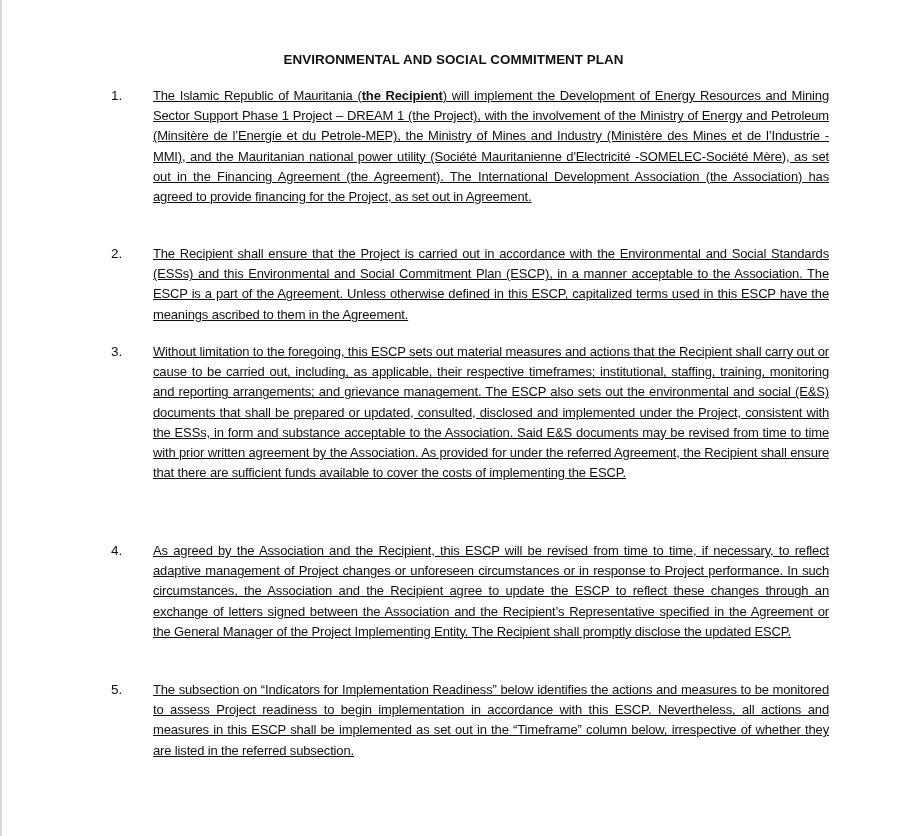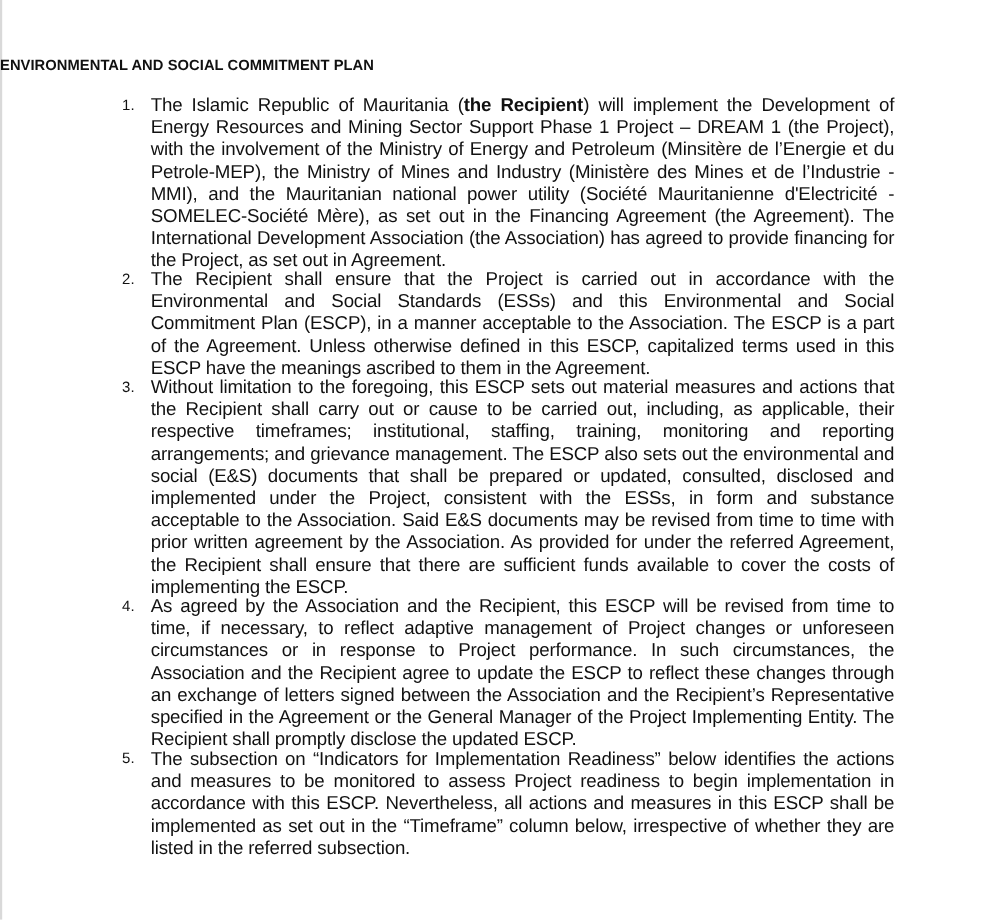--- a/index.html
+++ b/index.html
@@ -27,46 +27,48 @@
     position: absolute;
     left: 0;
     top: 0;
     width: 907px;
   }
   .title {
     position: absolute;
     top: 52px;
     left: 0;
     width: 907px;
+    text-align: center;
     font-weight: bold;
     font-size: 13.4px;
     letter-spacing: 0.05px;
     color: #111;
   }
   .item {
     position: absolute;
     left: 111px;
     width: 702px;
   }
   .item .num {
     position: absolute;
     left: 0;
     top: 0;
     font-size: 13.6px;
     line-height: 20.2px;
   }
   .item .body {
     position: absolute;
-    left: 26px;
+    left: 42px;
     top: 0;
     width: 676px;
-    font-size: 17px;
+    font-size: 13px;
     line-height: 20.2px;
     text-align: justify;
     letter-spacing: -0.15px;
+    text-decoration: underline;
   }
   .item .body b { font-weight: bold; }
   #item-1 { top: 86px; }
   #item-2 { top: 244px; }
   #item-3 { top: 342px; }
   #item-4 { top: 541px; }
   #item-5 { top: 680px; }
 </style>
 </head>
 <body>

